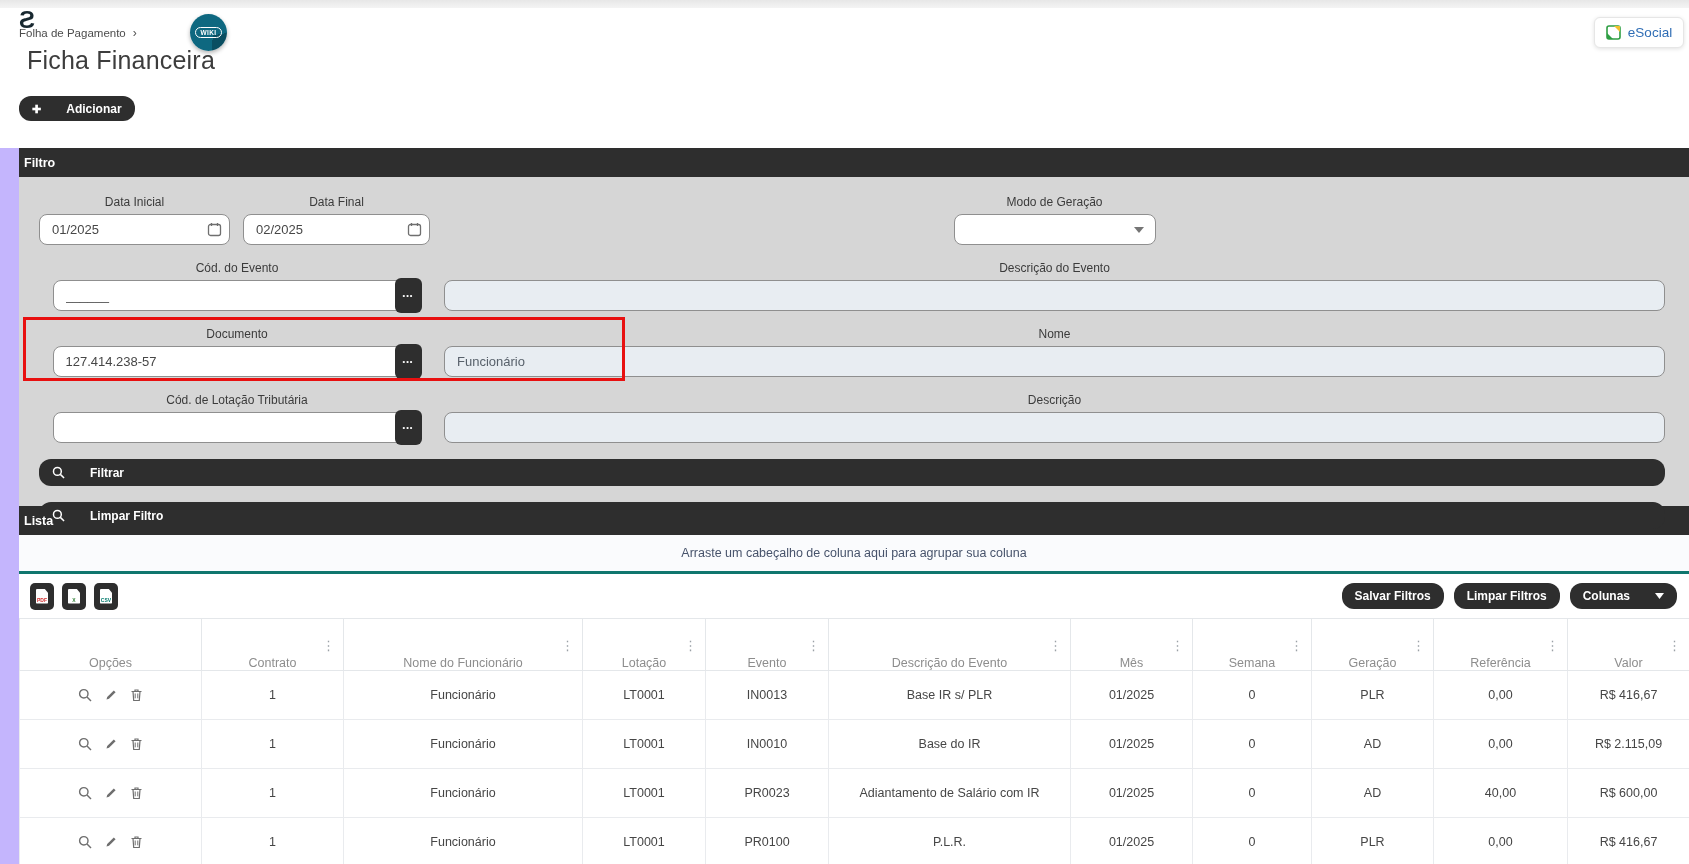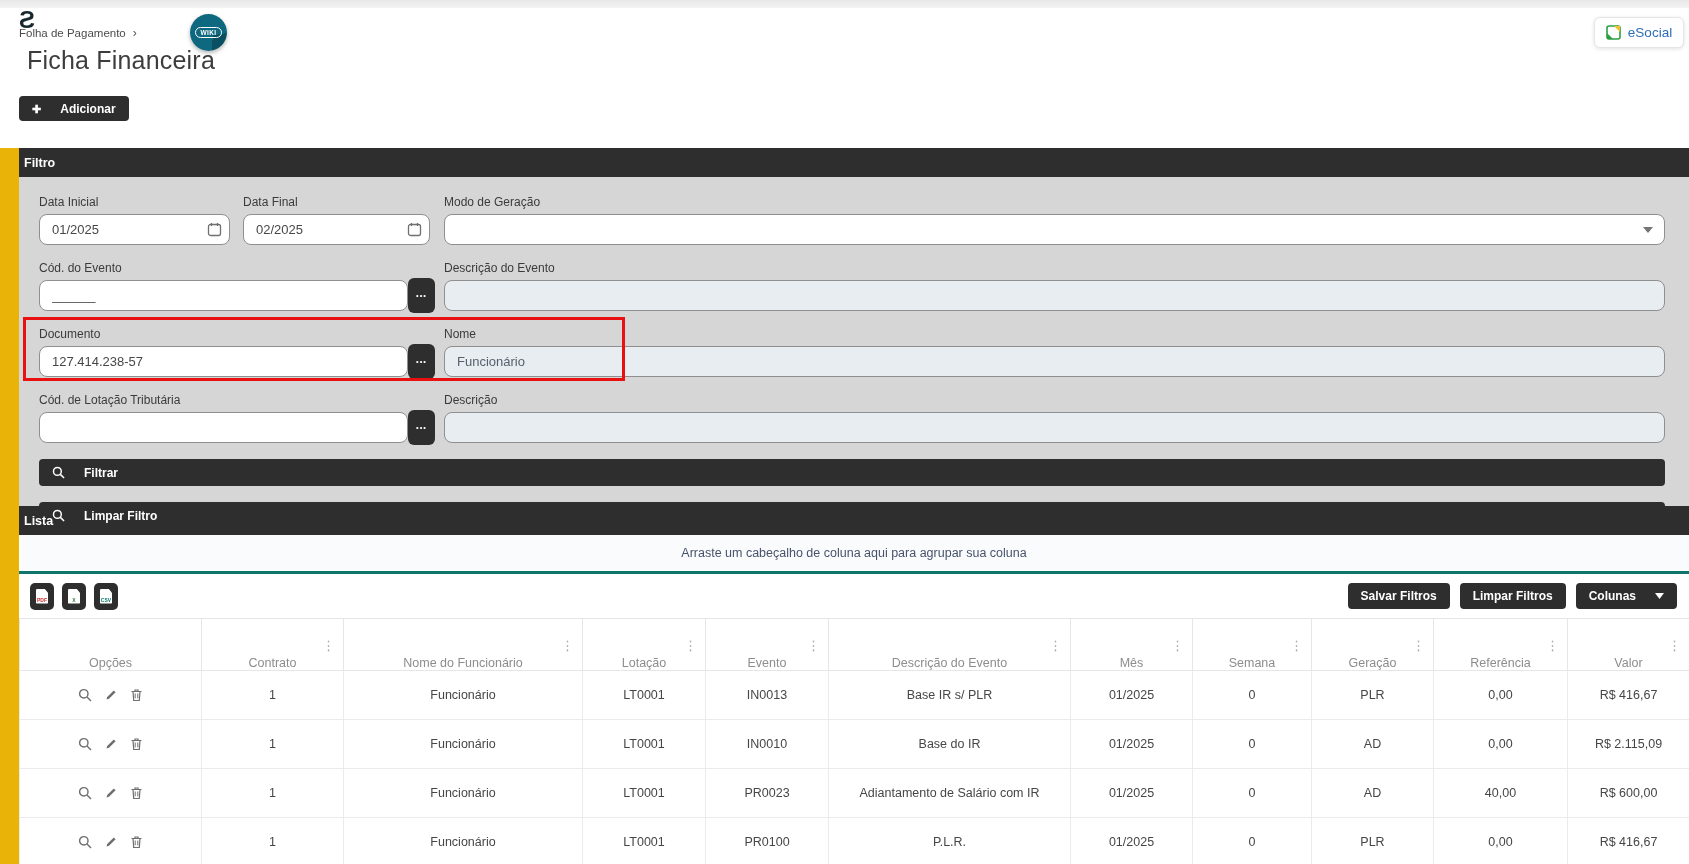--- a/index.html
+++ b/index.html
@@ -1,44 +1,44 @@
 <!DOCTYPE html>
 <html><head>
 <meta charset="utf-8">
 <style>
   html,body{margin:0;padding:0;background:#fff;}
   body{font-family:"Liberation Sans",sans-serif;}
-  .page{position:relative;width:1689px;height:864px;background:#eab308;overflow:hidden;}
+  .page{position:relative;width:1689px;height:864px;background:#c4b5fd;overflow:hidden;}
   .topstrip{height:8px;background:linear-gradient(#e7e7e7,#f4f4f4);}
   
   .topbar{position:relative;height:140px;background:#fff;}
   .logo{position:absolute;left:19px;top:-2px;font-size:24px;font-weight:700;color:#182830;}
   .logo::before{content:"Ƨ";}
   .breadcrumb{position:absolute;left:19px;top:18px;font-size:11.5px;color:#4c4c4c;cursor:pointer;}
   .bc-sep::before{content:"›";margin-left:7px;color:#555;font-size:12px;}
   .page-title{position:absolute;left:19px;top:30px;margin:8px;font-size:25px;font-weight:400;color:#3d3d3d;letter-spacing:.2px;}
   .wiki{position:absolute;left:190px;top:6px;width:37px;height:37px;border-radius:50%;
         background:conic-gradient(from 80deg at 62% 58%, #0a4e61 0 105deg, #0e6880 0);
         display:flex;align-items:center;justify-content:center;box-shadow:0 2px 4px rgba(0,0,0,.3);cursor:pointer;}
   .wiki-pill{border:1.5px solid #fff;border-radius:7px;padding:1px 4px;font-size:6.5px;font-weight:700;color:#fff;letter-spacing:.4px;}
   .esocial{position:absolute;left:1594px;top:9px;width:90px;height:31px;background:#fff;border:1px solid #e6e6e6;
            border-radius:6px;box-shadow:0 1px 4px rgba(0,0,0,.12);display:flex;align-items:center;justify-content:center;
            gap:2px;font-size:13.5px;color:#2f6db5;cursor:pointer;}
   .add-btn{position:absolute;left:19px;top:88px;}
   
-  .btn-dark{background:#2e2e2e;color:#fff;border:none;border-radius:4px;font-family:"Liberation Sans",sans-serif;
-            font-size:12px;font-weight:700;height:25px;padding:0 13px;display:inline-flex;align-items:center;gap:19px;cursor:pointer;}
+  .btn-dark{background:#2e2e2e;color:#fff;border:none;border-radius:12px;font-family:"Liberation Sans",sans-serif;
+            font-size:12px;font-weight:700;height:25px;padding:0 13px;display:inline-flex;align-items:center;gap:25px;cursor:pointer;}
   .plus::before{content:"✚";font-size:11px;color:#fff;}
   
   .content{margin-left:19px;width:1670px;}
   .bar{height:29px;background:#2e2e2e;color:#fff;font-size:12.5px;font-weight:700;display:flex;align-items:center;padding-left:5px;box-sizing:border-box;}
   
   .panel{background:#d6d6d6;height:329px;box-sizing:border-box;padding:18px 24px 0 20px;}
   .f-row{display:flex;margin-bottom:16px;align-items:flex-start;}
-  .field{display:flex;flex-direction:column;}
+  .field{display:flex;flex-direction:column;align-items:center;}
   .f-label{font-size:12px;color:#3b3b3b;margin-bottom:5px;line-height:14px;}
   .inp{height:31px;box-sizing:border-box;border:1px solid #8f8f8f;border-radius:8px;background:#fff;
        font-family:"Liberation Sans",sans-serif;font-size:13px;color:#474747;padding:0 12px;outline:none;width:100%;}
   .inp:disabled{background:#e8edf2;color:#58616b;}
   .inp-wrap{position:relative;}
   .w-date1{width:191px;margin-right:13px;}
   .w-date2{width:187px;margin-right:14px;}
   .cal{position:absolute;right:8px;top:8px;cursor:pointer;line-height:0;}
   .lookup{width:396px;}
   .lookup .inp{width:369px;}

